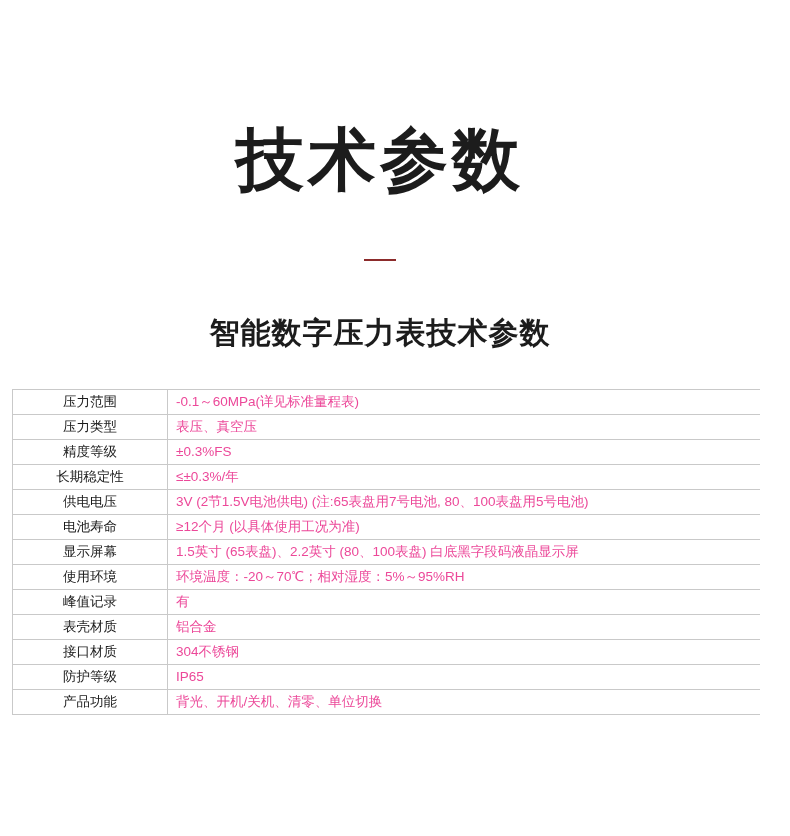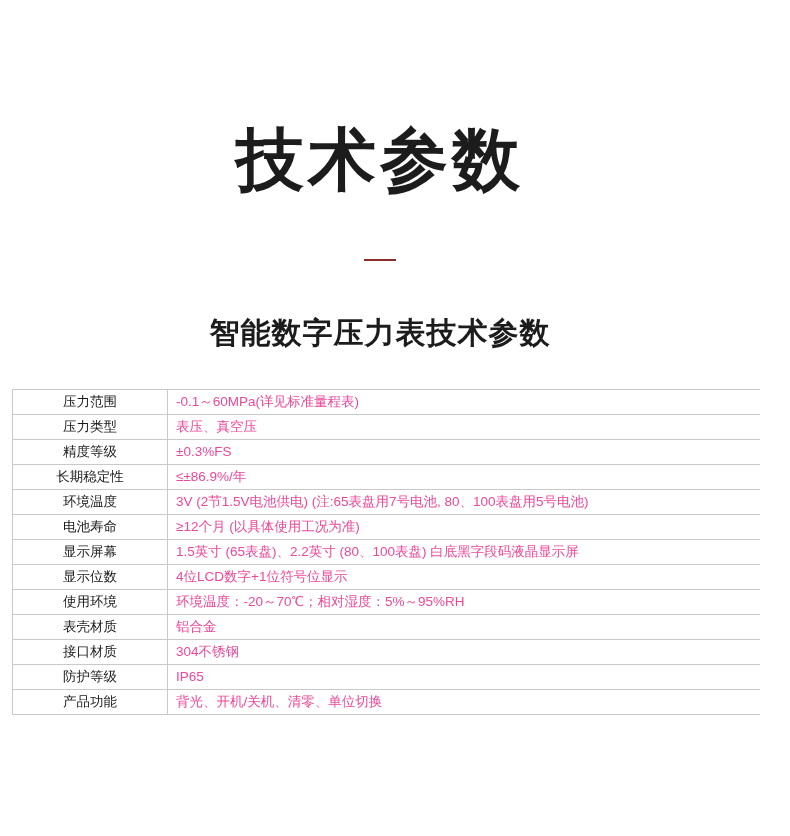--- a/index.html
+++ b/index.html
@@ -106,41 +106,41 @@
         <tr>
           <td class="label">压力类型</td>
           <td class="value">表压、真空压</td>
         </tr>
         <tr>
           <td class="label">精度等级</td>
           <td class="value">±0.3%FS</td>
         </tr>
         <tr>
           <td class="label">长期稳定性</td>
-          <td class="value">≤±86.9%/年</td>
+          <td class="value">≤±0.3%/年</td>
         </tr>
         <tr>
-          <td class="label">环境温度</td>
+          <td class="label">供电电压</td>
           <td class="value">3V (2节1.5V电池供电) (注:65表盘用7号电池, 80、100表盘用5号电池)</td>
         </tr>
         <tr>
           <td class="label">电池寿命</td>
           <td class="value">≥12个月 (以具体使用工况为准)</td>
         </tr>
         <tr>
           <td class="label">显示屏幕</td>
           <td class="value">1.5英寸 (65表盘)、2.2英寸 (80、100表盘) 白底黑字段码液晶显示屏</td>
         </tr>
         <tr>
-          <td class="label">显示位数</td>
-          <td class="value">4位LCD数字+1位符号位显示</td>
+          <td class="label">使用环境</td>
+          <td class="value">环境温度：-20～70℃；相对湿度：5%～95%RH</td>
         </tr>
         <tr>
-          <td class="label">使用环境</td>
-          <td class="value">环境温度：-20～70℃；相对湿度：5%～95%RH</td>
+          <td class="label">峰值记录</td>
+          <td class="value">有</td>
         </tr>
         <tr>
           <td class="label">表壳材质</td>
           <td class="value">铝合金</td>
         </tr>
         <tr>
           <td class="label">接口材质</td>
           <td class="value">304不锈钢</td>
         </tr>
         <tr>

